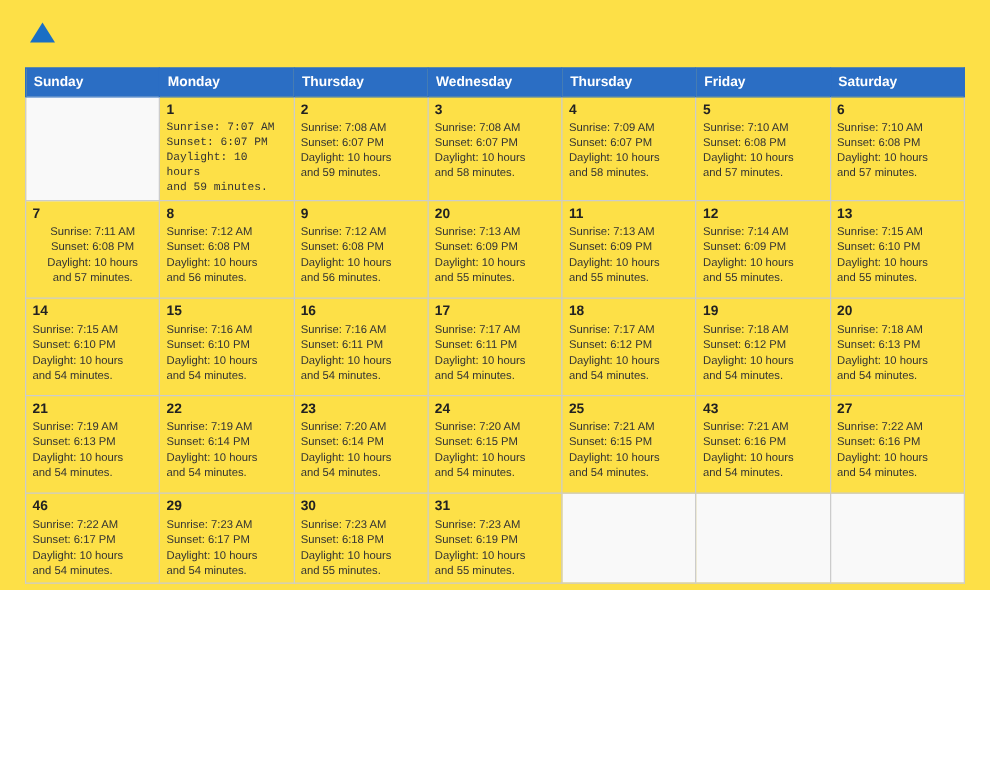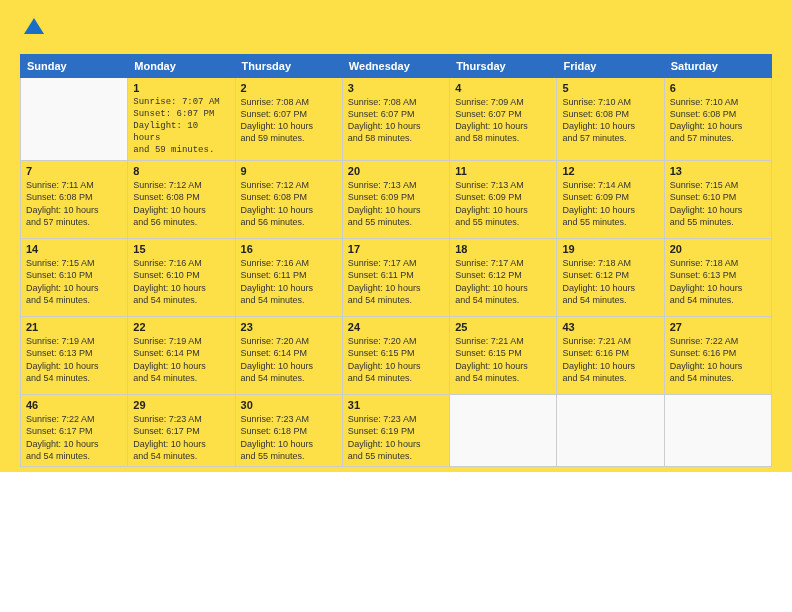--- a/index.html
+++ b/index.html
@@ -167,21 +167,21 @@
             <span class="day-num">6</span>
             <div class="day-info" style="white-space: pre-line;">Sunrise: 7:10 AM
 Sunset: 6:08 PM
 Daylight: 10 hours
 and 57 minutes.</div>
           </td>
         </tr>
         <tr>
           <td>
             <span class="day-num">7</span>
-            <div class="day-info" style="white-space: pre-line;">Sunrise: 7:11 AM
+            <div class="day-info" style="white-space: pre-line; text-align: center;">Sunrise: 7:11 AM
 Sunset: 6:08 PM
 Daylight: 10 hours
 and 57 minutes.</div>
           </td>
           <td>
             <span class="day-num">8</span>
             <div class="day-info" style="white-space: pre-line;">Sunrise: 7:12 AM
 Sunset: 6:08 PM
 Daylight: 10 hours
 and 56 minutes.</div>

